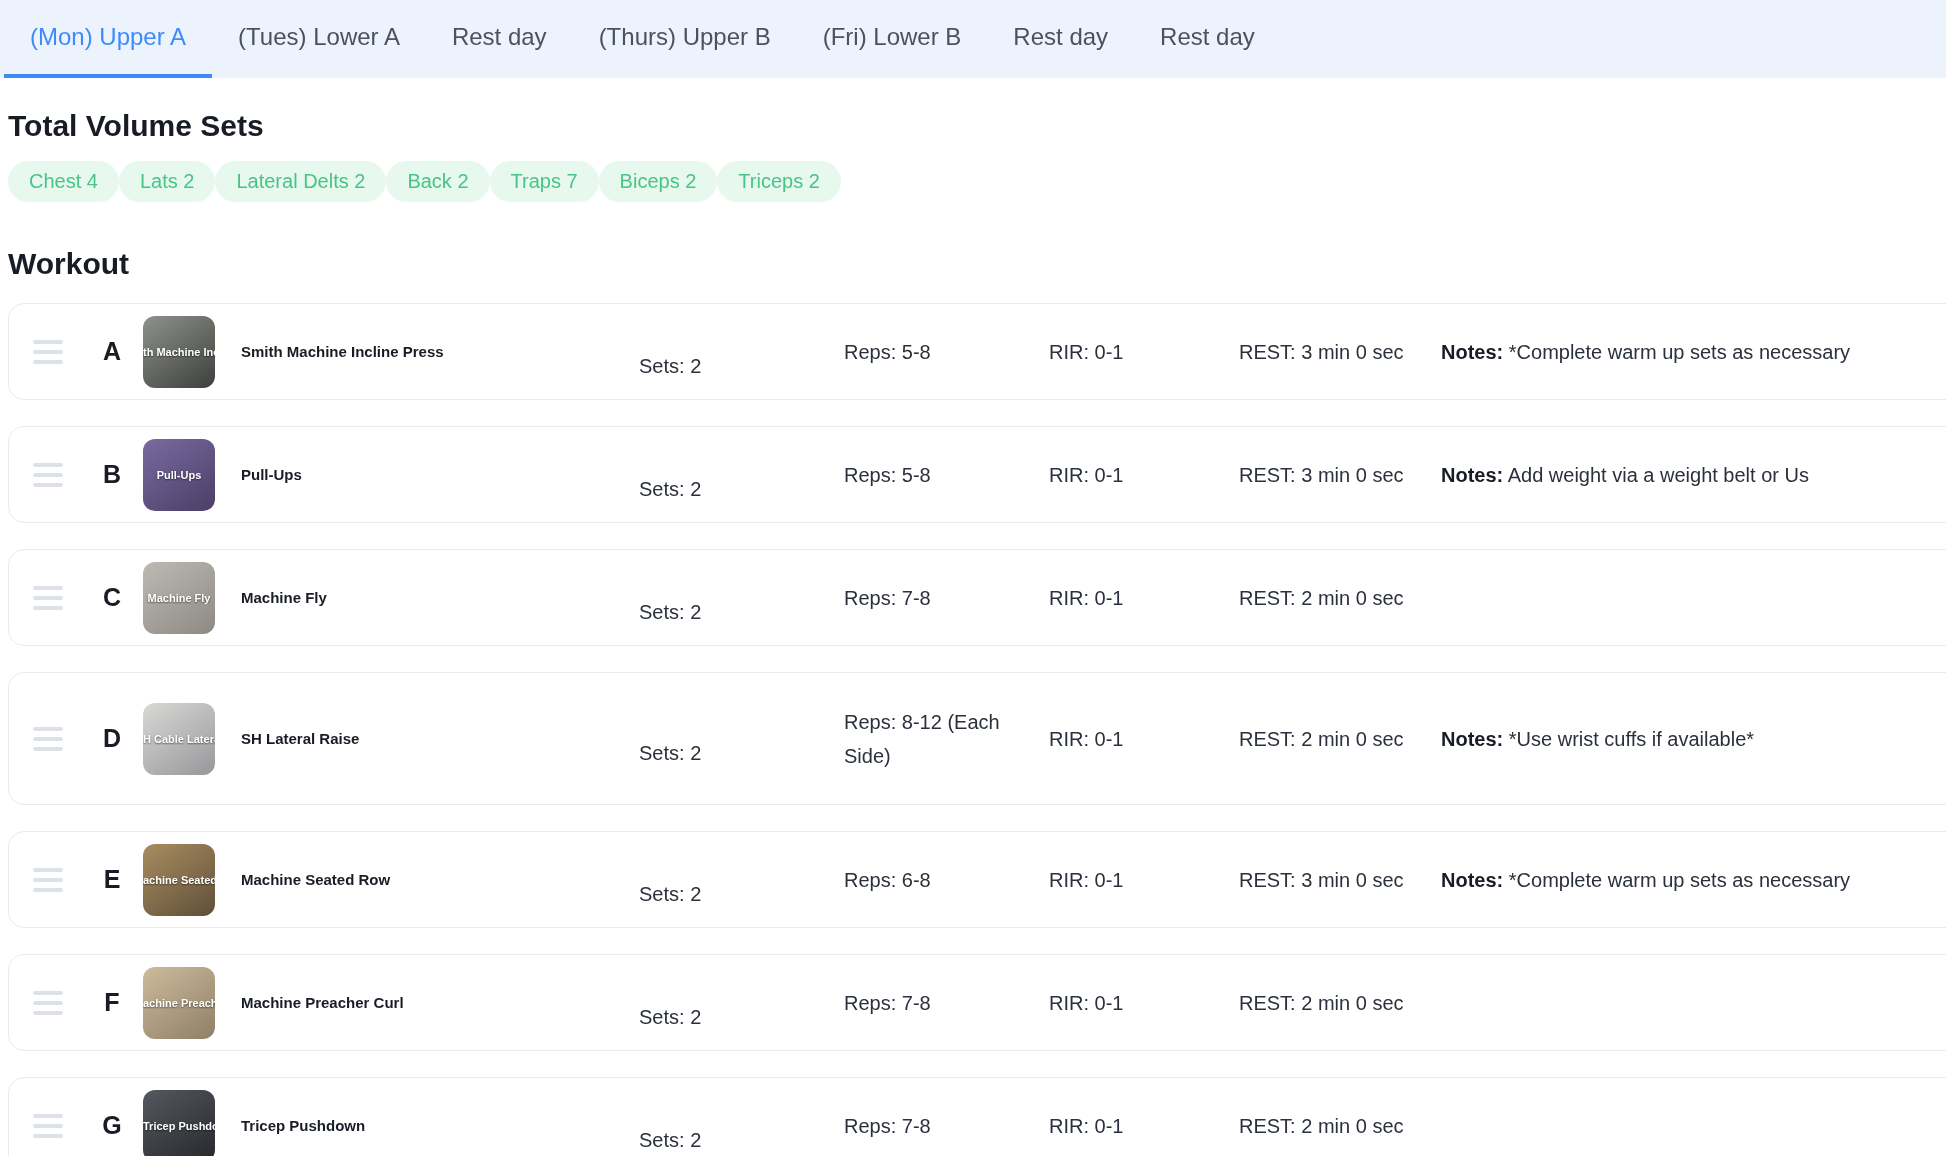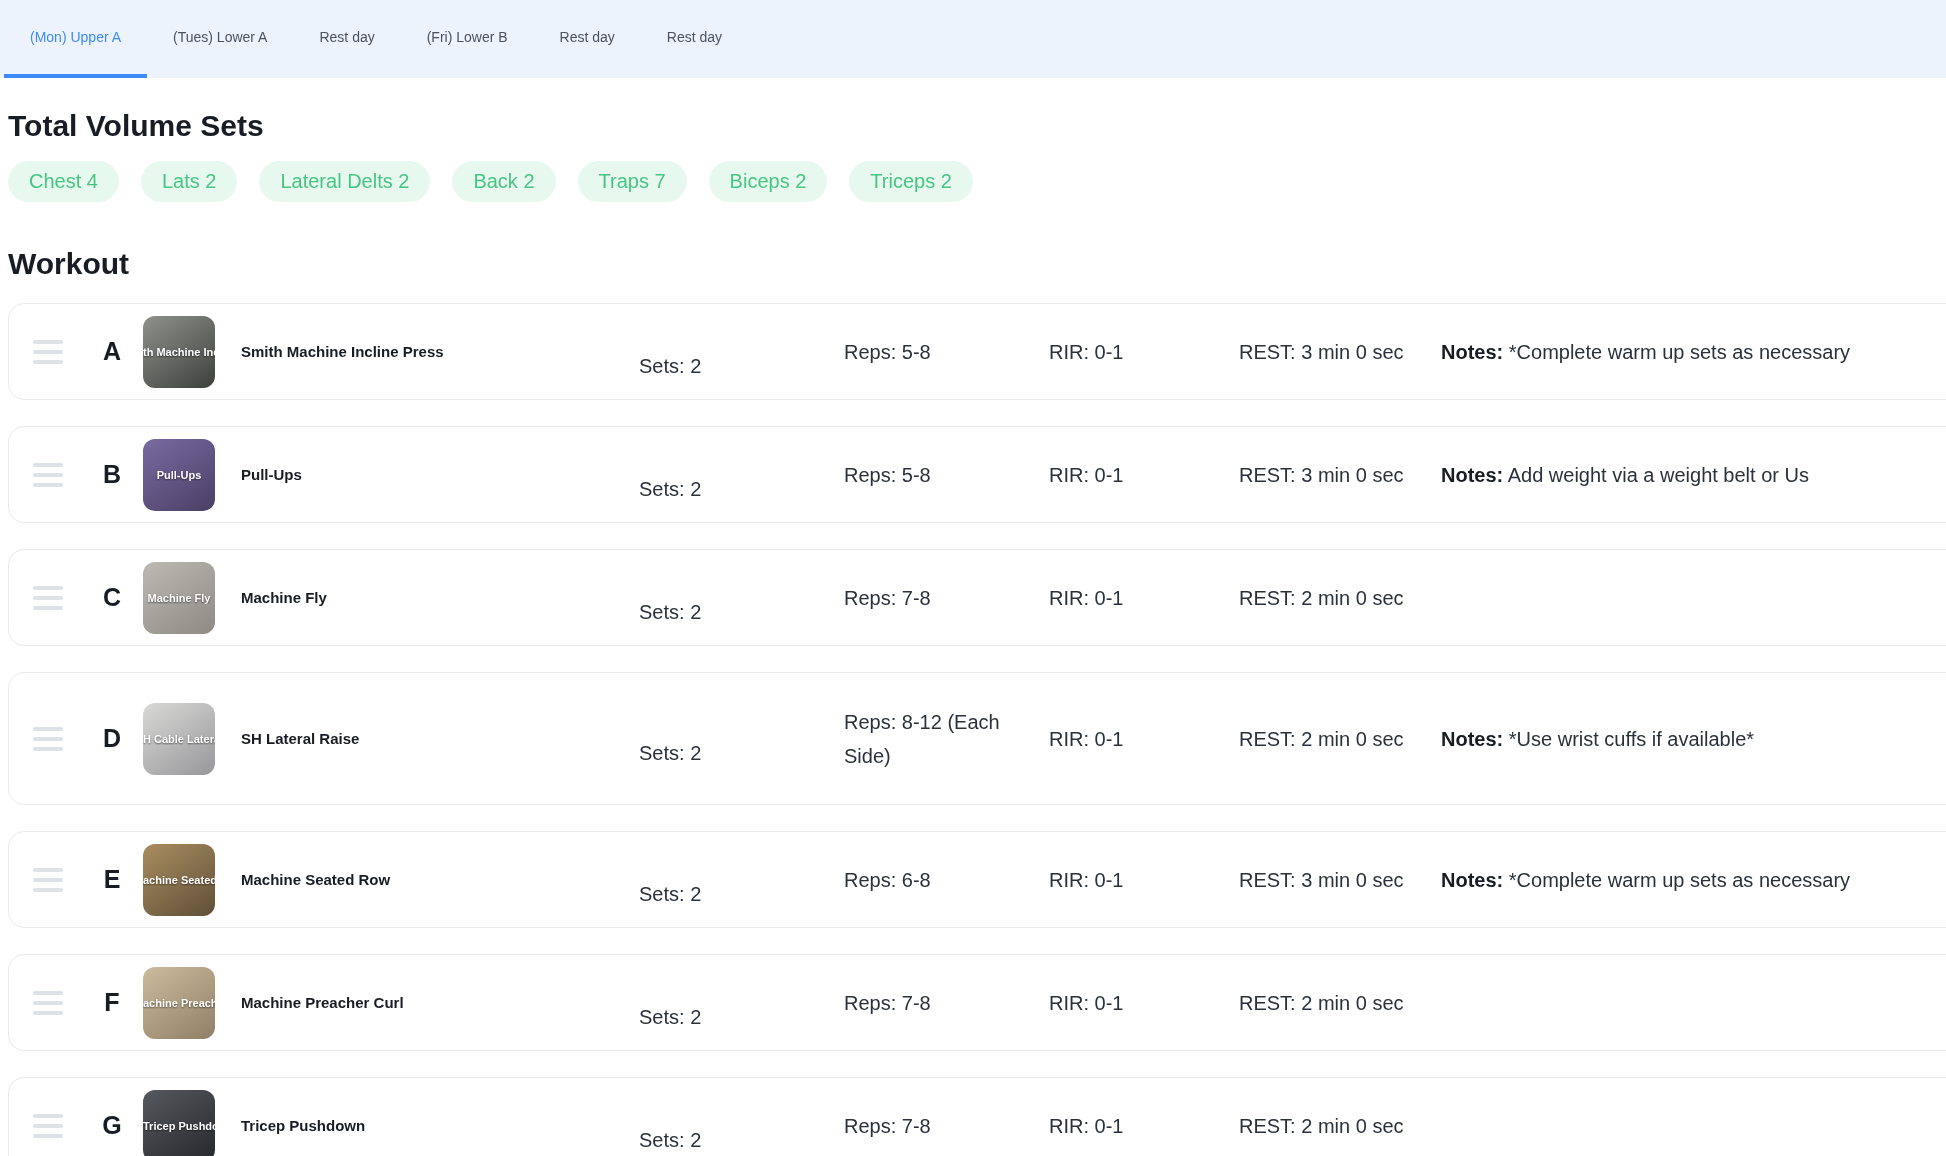--- a/index.html
+++ b/index.html
@@ -21,32 +21,32 @@
     font-family:"Liberation Sans","DejaVu Sans",sans-serif;
     color:var(--text-body);
   }
   
   .tabbar{
     height:78px;background:var(--tabbar-bg);
     display:flex;align-items:stretch;padding-left:4px;
   }
   .tab{
     display:flex;align-items:center;
-    padding:0 26px;font-size:14px;color:var(--text-muted);
+    padding:0 26px;font-size:24px;color:var(--text-muted);
     cursor:pointer;border-bottom:4px solid transparent;
     white-space:nowrap;
   }
   .tab.active{color:var(--accent);border-bottom-color:var(--accent);font-weight:400;}
   
   .content{padding:0 0 0 8px;}
   .section-title{
     font-size:30px;font-weight:700;color:var(--text-dark);
     margin:28px 0 0 0;line-height:1.3;
   }
-  .pills{display:flex;gap:22px;margin-top:16px;flex-wrap:nowrap;}
+  .pills{display:flex;gap:0;margin-top:16px;flex-wrap:nowrap;}
   .pill{
     background:var(--pill-bg);color:var(--pill-text);
     font-size:20px;padding:9px 21px;border-radius:9999px;
     white-space:nowrap;
   }
   .workout-title{margin-top:42px;}
   .rows{margin-top:20px;}
   
   .card{
     display:flex;align-items:center;
@@ -88,20 +88,21 @@
   .col.notes{width:520px;padding-right:12px;}
   .notes b{color:var(--text-dark);font-weight:700;}
 </style>
 </head>
 <body>
 
 <div class="tabbar">
   <div class="tab active">(Mon) Upper A</div>
   <div class="tab">(Tues) Lower A</div>
   <div class="tab">Rest day</div>
+  <div class="tab">(Thurs) Upper B</div>
   <div class="tab">(Fri) Lower B</div>
   <div class="tab">Rest day</div>
   <div class="tab">Rest day</div>
 </div>
 
 <div class="content">
 
   <h2 class="section-title">Total Volume Sets</h2>
   <div class="pills">
     <span class="pill">Chest 4</span>

